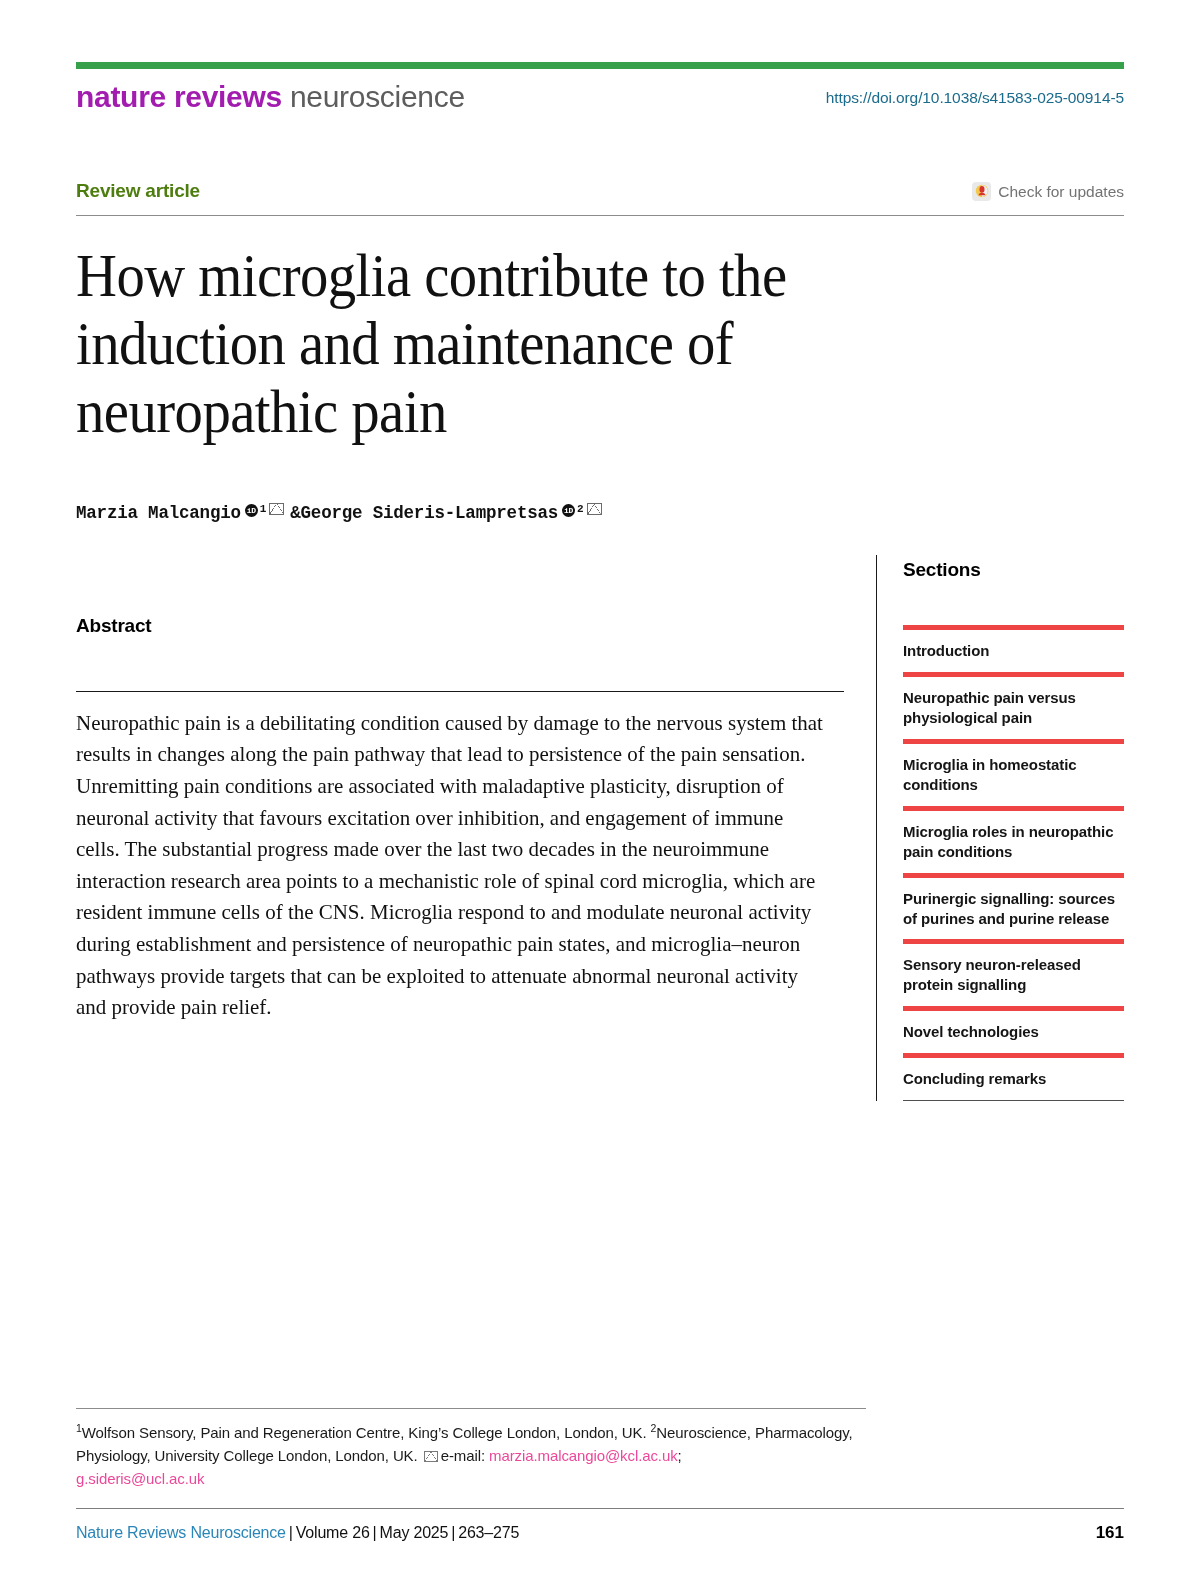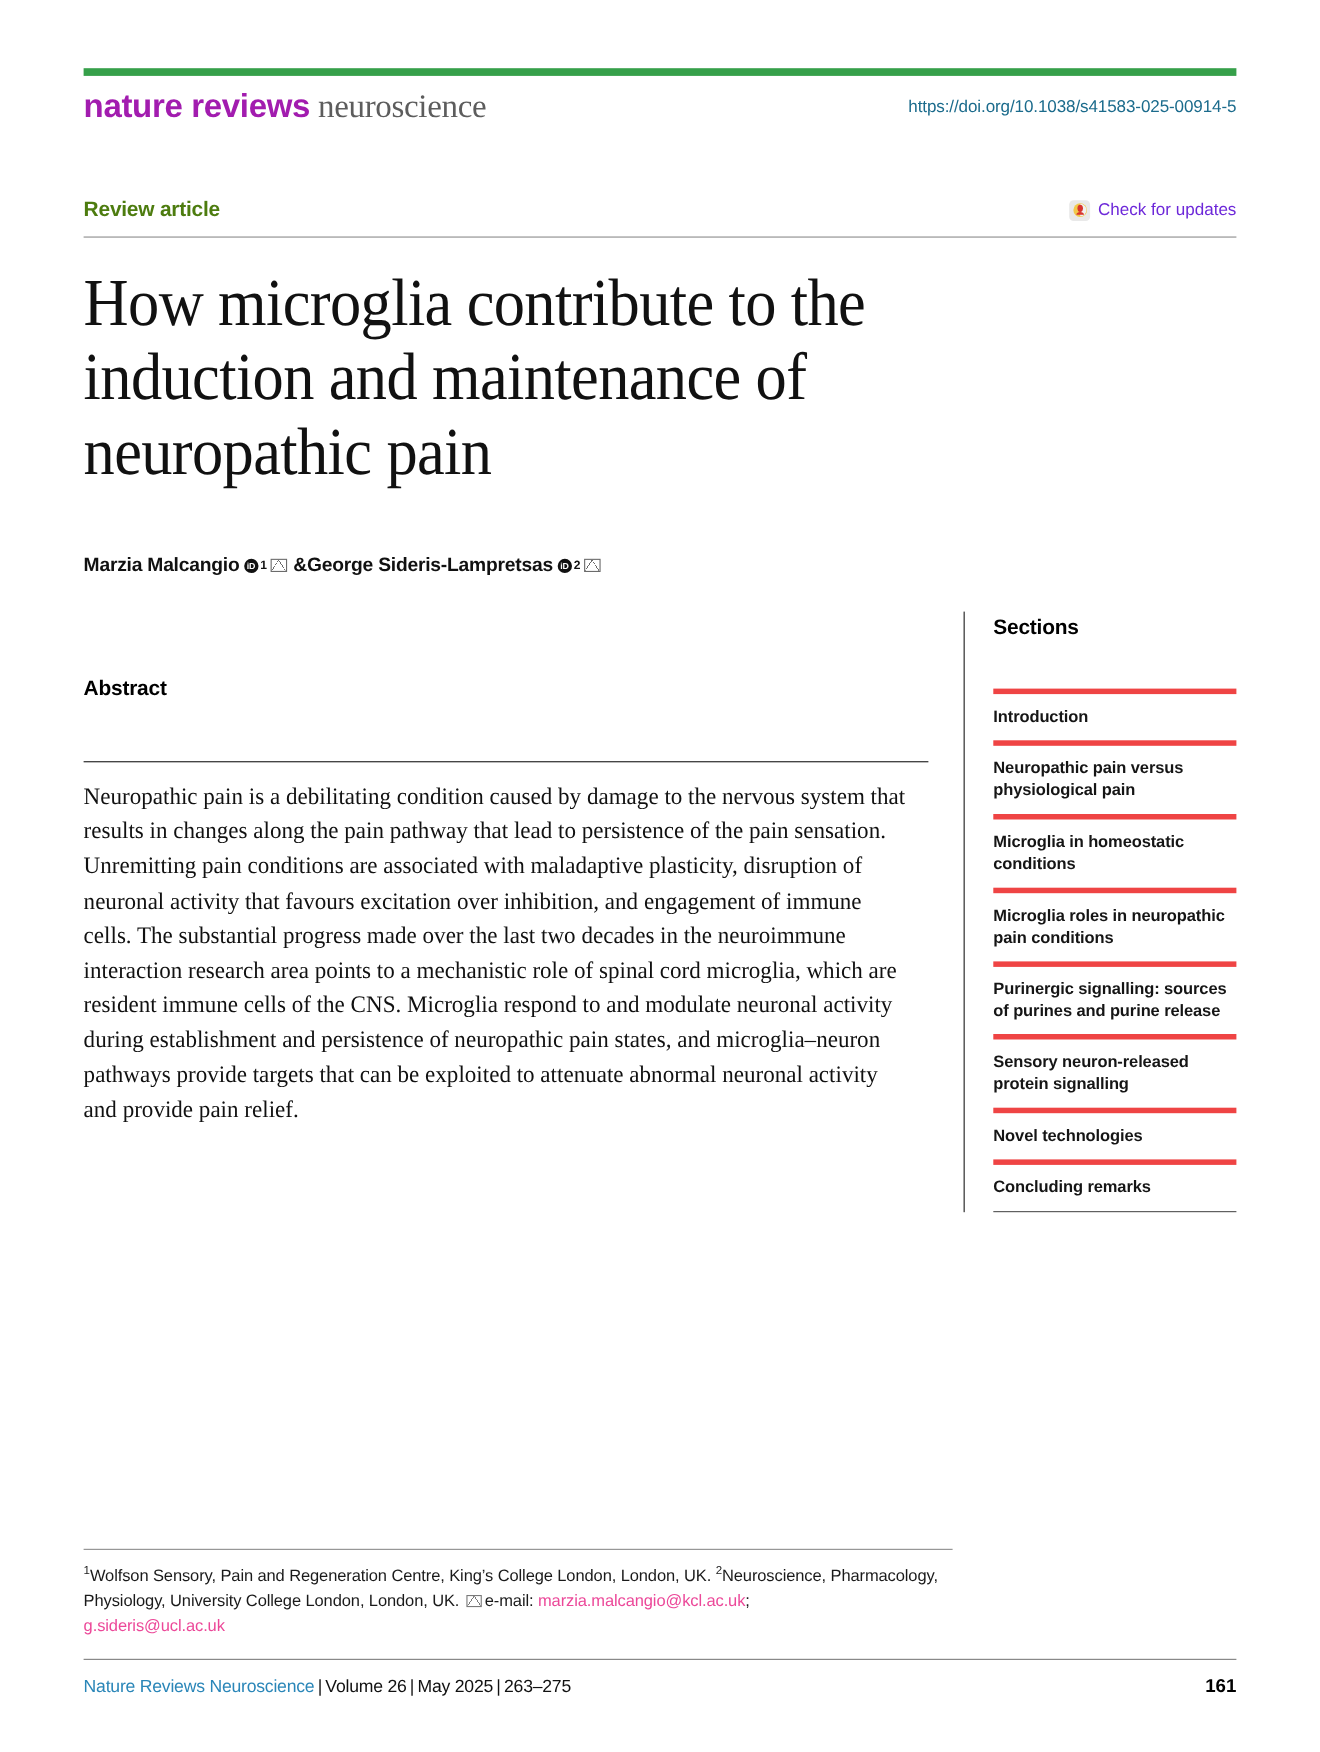--- a/index.html
+++ b/index.html
@@ -48,21 +48,20 @@
     white-space: nowrap;
   }
   .wordmark .nr {
     font-weight: 700;
     color: #a21caf;
     font-stretch: condensed;
   }
   .wordmark .journal {
     font-weight: 400;
     color: #5d5d5d;
-    font-family: Liberation Serif, serif;
   }
   .doi {
     font-size: 15.5px;
     color: #1b6b8c;
     letter-spacing: -0.1px;
     white-space: nowrap;
     padding-top: 7px;
     text-decoration: none;
   }
 
@@ -75,24 +74,24 @@
     justify-content: space-between;
   }
   .article-type {
     font-size: 19px;
     font-weight: 700;
     color: #4d7c0f;
     letter-spacing: -0.2px;
   }
   .updates {
     display: flex;
-    align-items: center;
+    align-items: flex-end;
     gap: 7px;
     font-size: 15.5px;
-    color: #6d28d9;
+    color: #737373;
   }
   .crossmark {
     width: 19px; height: 19px;
     border-radius: 4px;
     background: #e9e9e9;
     display: inline-flex;
     align-items: center;
     justify-content: center;
     flex: none;
   }
@@ -120,22 +119,23 @@
 
   
   .authors {
     margin-top: 57px;
     width: 1048px;
     font-size: 17.5px;
     font-weight: 700;
     color: #111;
     letter-spacing: -0.2px;
     display: flex;
-    align-items: center;
+    align-items: flex-start;
     flex-wrap: wrap;
+    font-family: Liberation Mono, monospace;
   }
   .orcid {
     display: inline-block;
     width: 13px; height: 13px;
     border-radius: 50%;
     background: #111;
     color: #fff;
     font-size: 8px;
     font-weight: 700;
     line-height: 13px;

